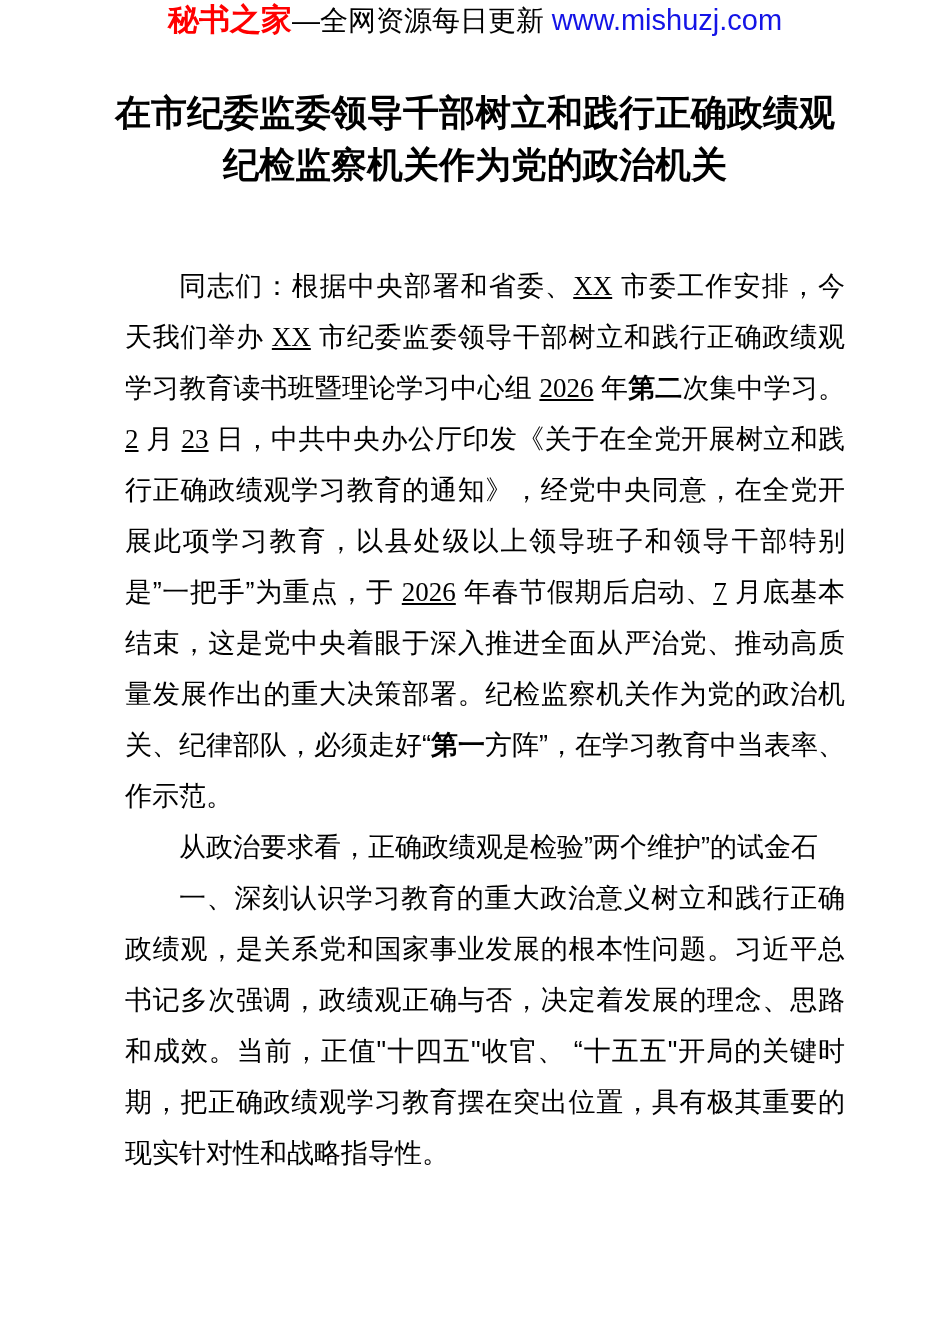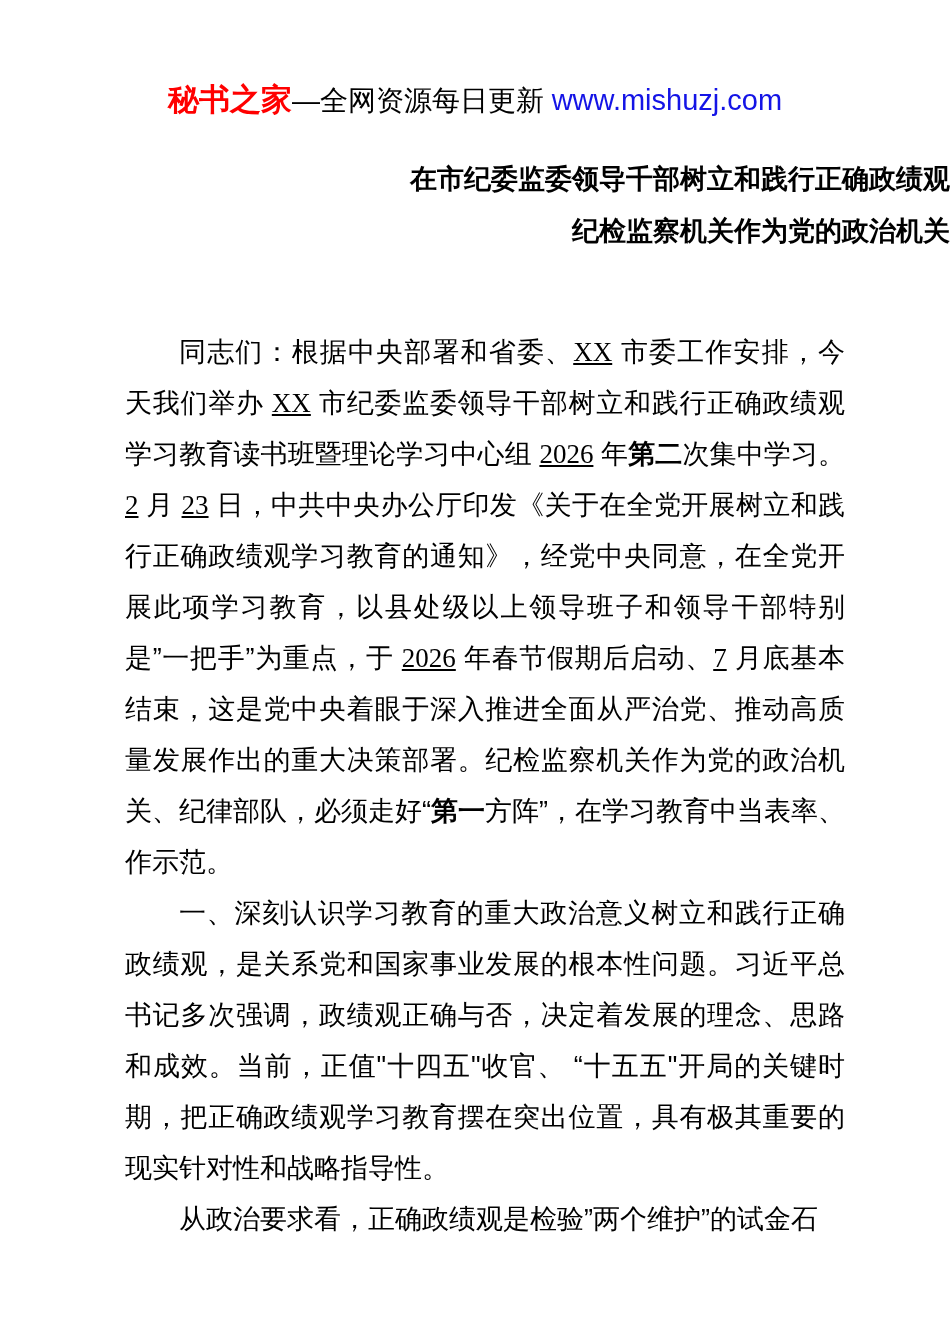--- a/index.html
+++ b/index.html
@@ -11,44 +11,43 @@
     color: #000000;
     overflow: hidden;
   }
   .page {
     width: 950px;
     height: 1344px;
     background: #ffffff;
     position: relative;
   }
   .site-header {
-    padding-top: 84px;
     text-align: center;
     font-size: 28px;
-    line-height: 32px;
+    line-height: 40px;
     white-space: nowrap;
   }
   .site-header .brand {
     color: #ff0000;
     font-weight: bold;
     font-size: 31px;
   }
   .site-header .tagline {
     color: #000000;
     font-size: 28px;
   }
   .site-header .url {
     color: #1414e6;
     font-size: 29px;
   }
   .doc-title {
-    margin-top: 36px;
-    text-align: right;
+    margin-top: 46px;
+    text-align: center;
     font-weight: bold;
-    font-size: 27px;
+    font-size: 36px;
     line-height: 52px;
     color: #000000;
   }
   .doc-body {
     margin: 70px 105px 0 125px;
     font-size: 27px;
     line-height: 51px;
     text-align: justify;
     color: #000000;
   }
@@ -69,17 +68,17 @@
     <span class="brand">秘书之家</span><span class="tagline">—全网资源每日更新 </span><span class="url">www.mishuzj.com</span>
   </div>
 
   <div class="doc-title">
     <div>在市纪委监委领导千部树立和践行正确政绩观</div>
     <div>纪检监察机关作为党的政治机关</div>
   </div>
 
   <div class="doc-body">
     <p><span>同志们：根据中央部署和省委、</span><span class="serif">XX</span><span> 市委工作安排，今天我们举办 </span><span class="serif">XX</span><span> 市纪委监委领导干部树立和践行正确政绩观学习教育读书班暨理论学习中心组 </span><span class="serif">2026</span><span> 年</span><span class="bold">第二</span><span>次集中学习。</span><span class="serif">2</span><span> 月 </span><span class="serif">23</span><span> 日，中共中央办公厅印发《关于在全党开展树立和践行正确政绩观学习教育的通知》，经党中央同意，在全党开展此项学习教育，以县处级以上领导班子和领导干部特别是”一把手”为重点，于 </span><span class="serif">2026</span><span> 年春节假期后启动、</span><span class="serif">7</span><span> 月底基本结束，这是党中央着眼于深入推进全面从严治党、推动高质量发展作出的重大决策部署。纪检监察机关作为党的政治机关、纪律部队，必须走好“</span><span class="bold">第一</span><span>方阵”，在学习教育中当表率、作示范。</span></p>
+    <p><span>从政治要求看，正确政绩观是检验”两个维护”的试金石</span></p>
     <p><span>一、深刻认识学习教育的重大政治意义树立和践行正确政绩观，是关系党和国家事业发展的根本性问题。习近平总书记多次强调，政绩观正确与否，决定着发展的理念、思路和成效。当前，正值"十四五"收官、 “十五五"开局的关键时期，把正确政绩观学习教育摆在突出位置，具有极其重要的现实针对性和战略指导性。</span></p>
-    <p><span>从政治要求看，正确政绩观是检验”两个维护”的试金石</span></p>
   </div>
 
 </div>
 
 </body></html>

